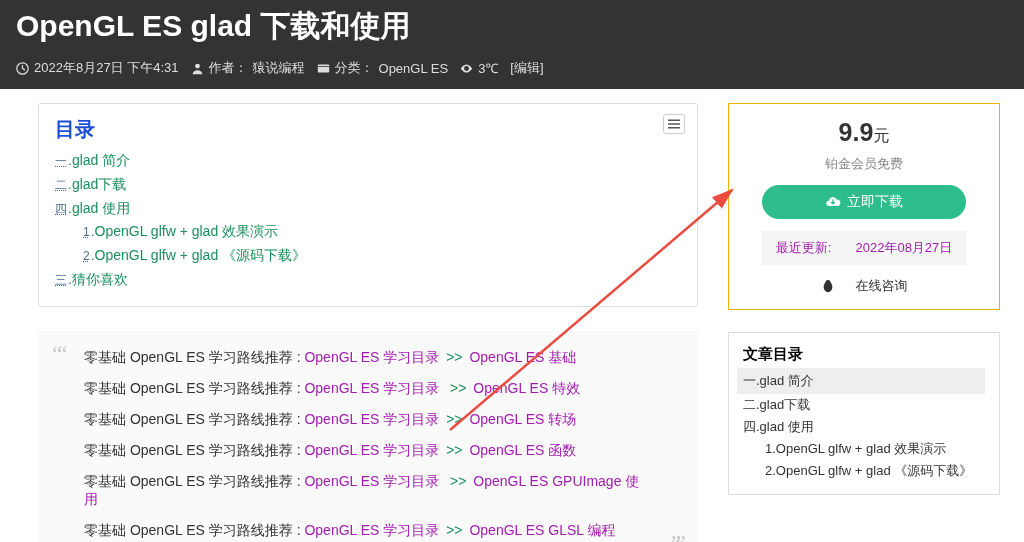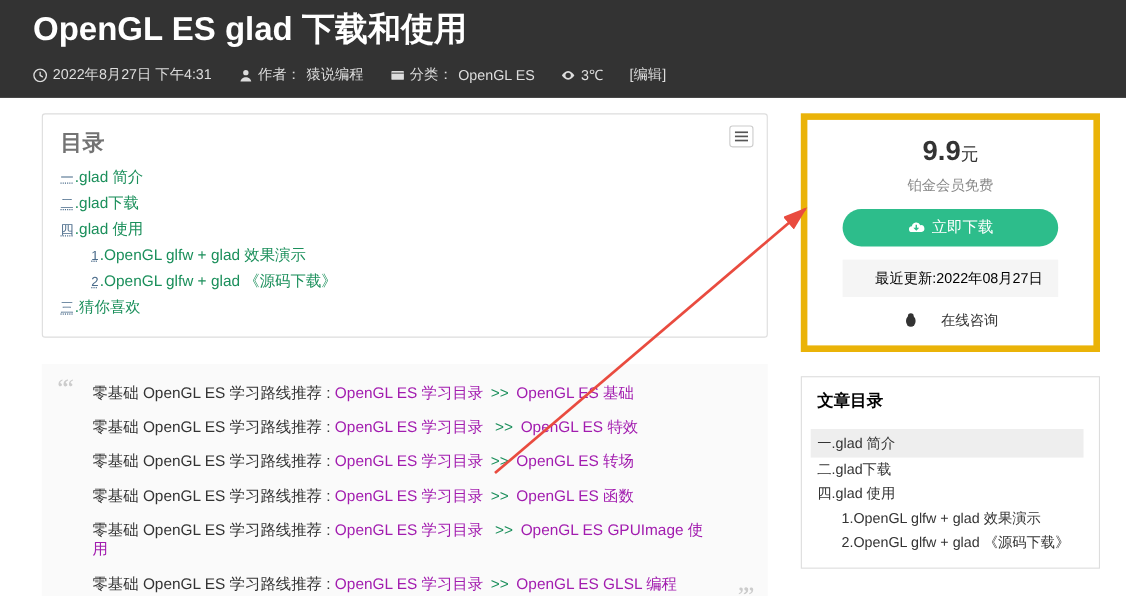--- a/index.html
+++ b/index.html
@@ -1,56 +1,56 @@
 <!DOCTYPE html>
 <html><head>
 <meta charset="utf-8">
 <style>
 * { margin: 0; padding: 0; box-sizing: border-box; }
 body { font-family: "Microsoft YaHei", Arial, sans-serif; background: #fff; }
 
-.header-bar { background: #333; color: #fff; padding: 6px 30px 12px; }
+.header-bar { background: #333; color: #fff; padding: 6px 16px 12px; }
 .page-title { font-size: 30px; font-weight: bold; margin-bottom: 12px; }
-.meta-row { display: flex; gap: 24px; font-size: 13px; color: #ddd; align-items: flex-start; }
+.meta-row { display: flex; gap: 12px; font-size: 13px; color: #ddd; align-items: flex-start; }
 .meta-item { display: inline-flex; align-items: center; gap: 5px; }
 .meta-item svg { width: 13px; height: 13px; fill: #ddd; }
 
 .main-wrap { display: flex; padding: 14px 24px 0 24px; gap: 16px; }
 .left-col { flex: 1; }
 .right-col { width: 272px; }
 
 .toc-box { border: 1px solid #ddd; border-radius: 3px; padding: 12px 16px 14px; margin: 0 14px 24px; position: relative; }
-.toc-title { color: #737373; font-size: 20px; font-weight: bold; margin-bottom: 6px; }
+.toc-title { color: #1d4ed8; font-size: 20px; font-weight: bold; margin-bottom: 6px; }
 .toc-toggle { position: absolute; top: 10px; right: 12px; width: 22px; height: 20px; border: 1px solid #ccc; border-radius: 3px; display: flex; align-items: center; justify-content: center; cursor: pointer; }
 .toc-toggle svg { width: 12px; height: 10px; fill: #555; }
 .toc-list { list-style: none; font-size: 14px; line-height: 1.7; }
 .toc-list a { color: #1b8f5b; text-decoration: none; }
 .toc-l1 { text-decoration: underline dotted #1b8f5b; color: #1b8f5b; }
 .toc-num { color: #4a6b8a; text-decoration: underline dotted; margin-right: 1px; font-size: 12px;}
 .toc-sub { padding-left: 28px; }
 
 .quote-block { background: #fafafa; margin: 0 14px; padding: 18px 46px 14px; position: relative; font-size: 14px; }
 .quote-block::before { content: "\201C\201C"; font-family: Georgia, serif; color: #ccc; font-size: 24px; position: absolute; left: 14px; top: 10px; letter-spacing: -6px; }
 .quote-block::after { content: "\201D\201D"; font-family: Georgia, serif; color: #ccc; font-size: 24px; position: absolute; right: 18px; bottom: 10px; letter-spacing: -6px; }
 .path-row { margin-bottom: 13px; color: #333; }
 .path-row a { color: #a21caf; text-decoration: none; }
 .path-row .sep { color: #1b8f5b; margin: 0 3px; }
 
-.download-card { border: 6px solid #eab308; padding: 14px 16px 4px; text-align: center; margin-bottom: 22px; }
+.download-card { border: 1px solid #eab308; padding: 14px 16px 4px; text-align: center; margin-bottom: 22px; }
 .dl-price { font-size: 25px; font-weight: bold; color: #333; }
 .dl-price .cur { font-size: 16px; font-weight: normal; }
 .dl-free { color: #888; font-size: 13px; margin: 8px 0 12px; }
 .dl-btn { background: #2dbd8b; color: #fff; border: none; border-radius: 18px; padding: 8px 0; width: 86%; margin: 0 auto; display: flex; align-items: center; justify-content: center; gap: 6px; font-size: 14px; cursor: pointer; text-align: center; }
 .dl-btn svg { width: 16px; height: 16px; fill: #fff; }
-.dl-date { display: flex; justify-content: flex-end; background: #f5f5f5; padding: 8px 14px; font-size: 13px; color: #000000; width: 86%; margin: 12px auto 0; }
+.dl-date { display: flex; justify-content: space-between; background: #f5f5f5; padding: 8px 14px; font-size: 13px; color: #a21caf; width: 86%; margin: 12px auto 0; }
 .dl-consult { padding: 12px 0 10px; font-size: 13px; color: #333; display: flex; align-items: center; justify-content: center; gap: 21px; }
 .dl-consult svg { width: 14px; height: 14px; fill: #333; }
 
 .side-toc { border: 1px solid #ddd; padding: 12px 14px; }
-.side-toc-title { font-size: 15px; font-weight: bold; margin-bottom: 16px; }
+.side-toc-title { font-size: 15px; font-weight: bold; margin-bottom: 4px; }
 .side-toc-list { list-style: none; font-size: 13px; line-height: 1.7; color: #333; }
 .side-toc-list li { cursor: pointer; }
 .side-toc-list .active { background: #eee; padding: 2px 6px; margin-left: -6px; }
 .side-toc-list .sub { padding-left: 22px; }
 
 .arrow { position: absolute; pointer-events: none; }
 </style>
 </head>
 <body>
 

